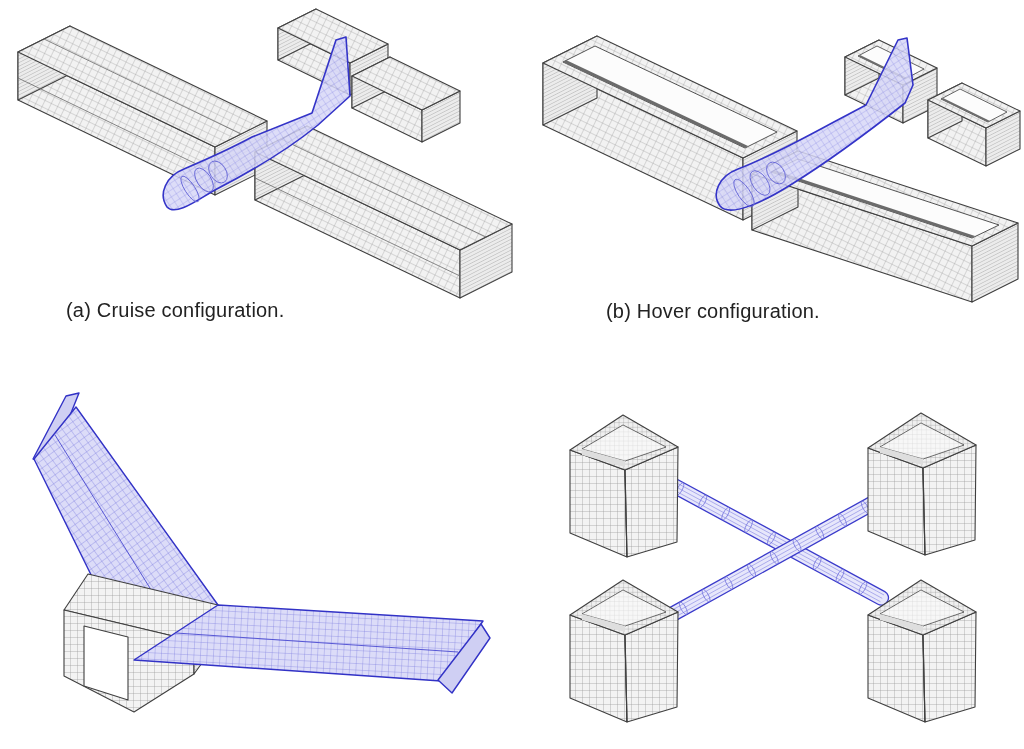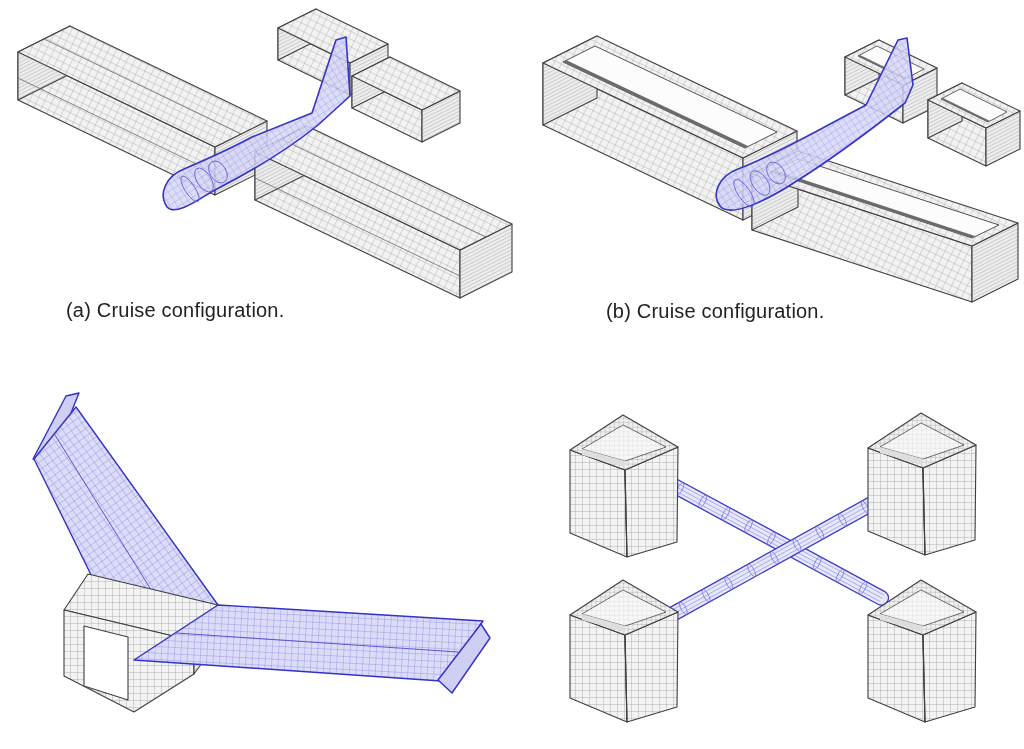--- a/index.html
+++ b/index.html
@@ -192,15 +192,15 @@
     <use href="#tube" transform="translate(643,469) rotate(28.4)"></use>
     <use href="#tube" transform="translate(902,487) rotate(151)"></use>
     <use href="#duct" transform="translate(568,413)"></use>
     <use href="#duct" transform="translate(866,411)"></use>
     <use href="#duct" transform="translate(568,578)"></use>
     <use href="#duct" transform="translate(866,578)"></use>
   </g>
 </svg>
 
 <div class="caption cap-a">(a) Cruise configuration.</div>
-<div class="caption cap-b">(b) Cruise configuration.</div>
+<div class="caption cap-b">(b) Hover configuration.</div>
 
 </div>
 
 </body></html>

